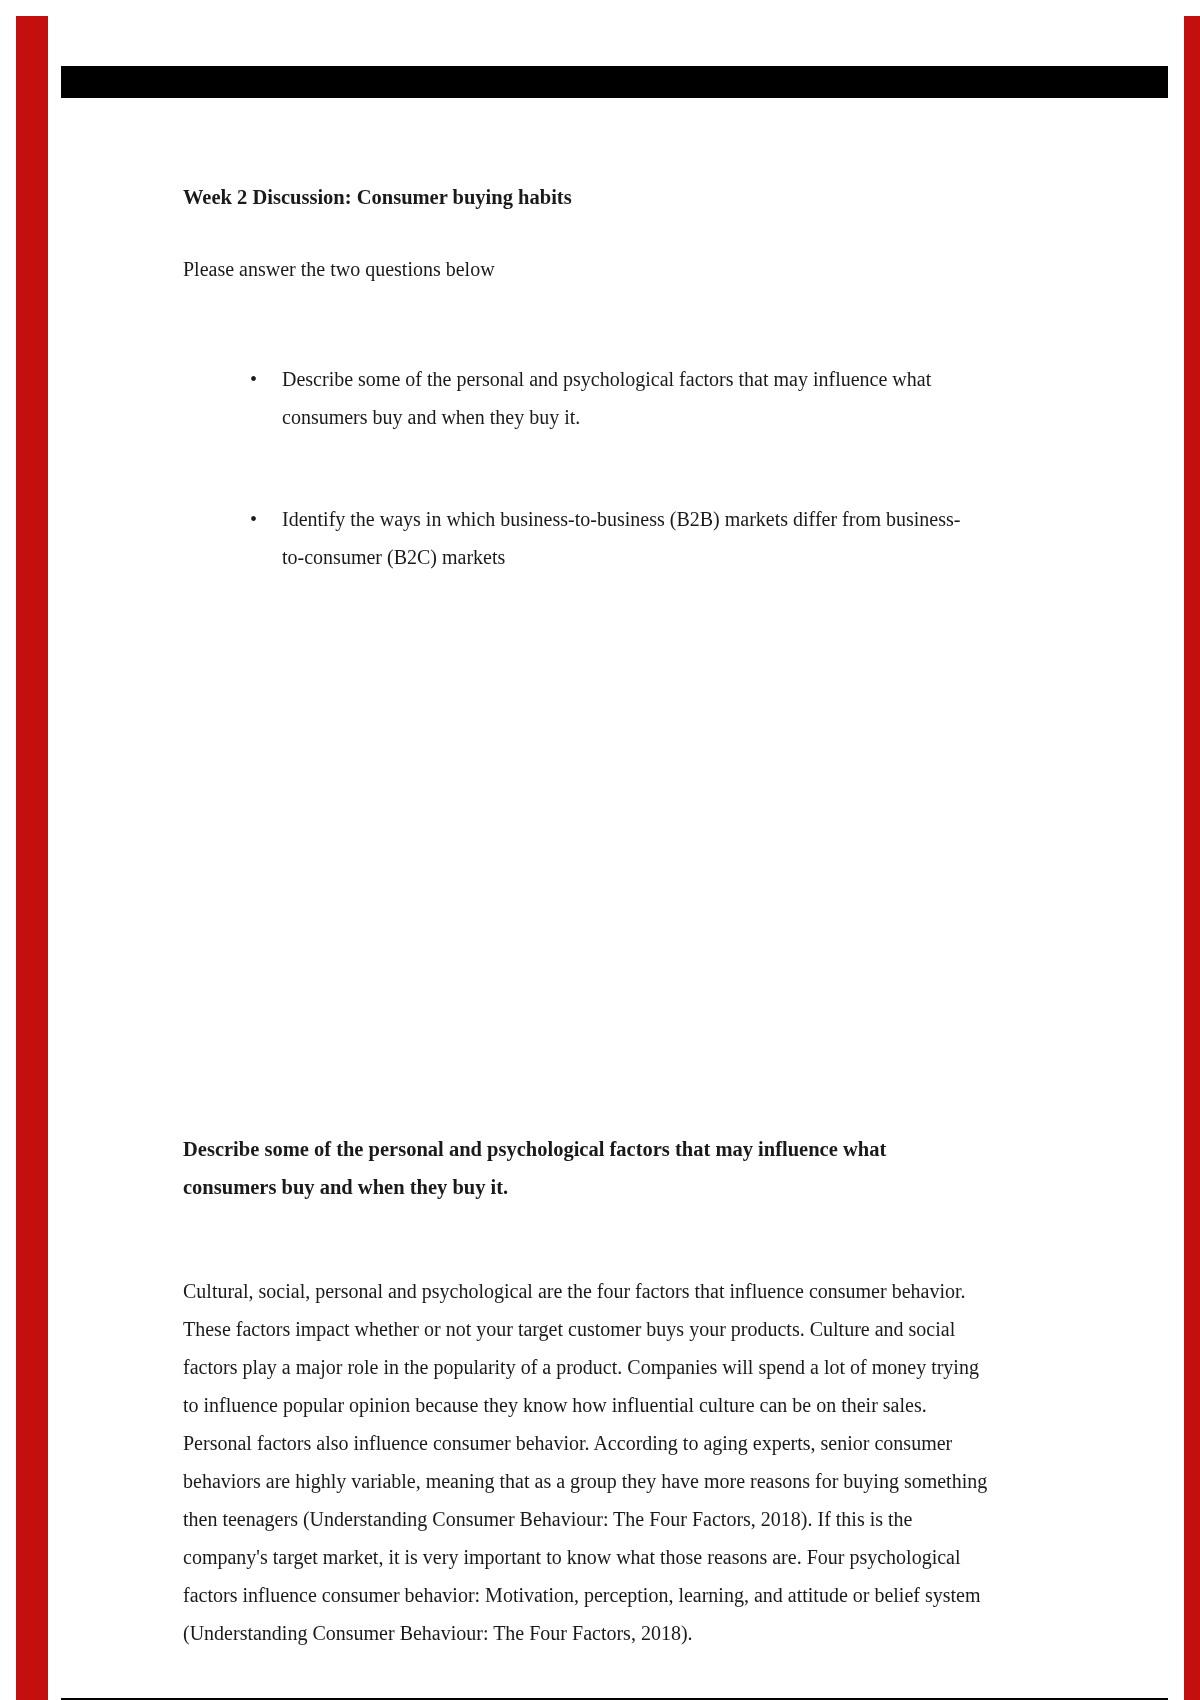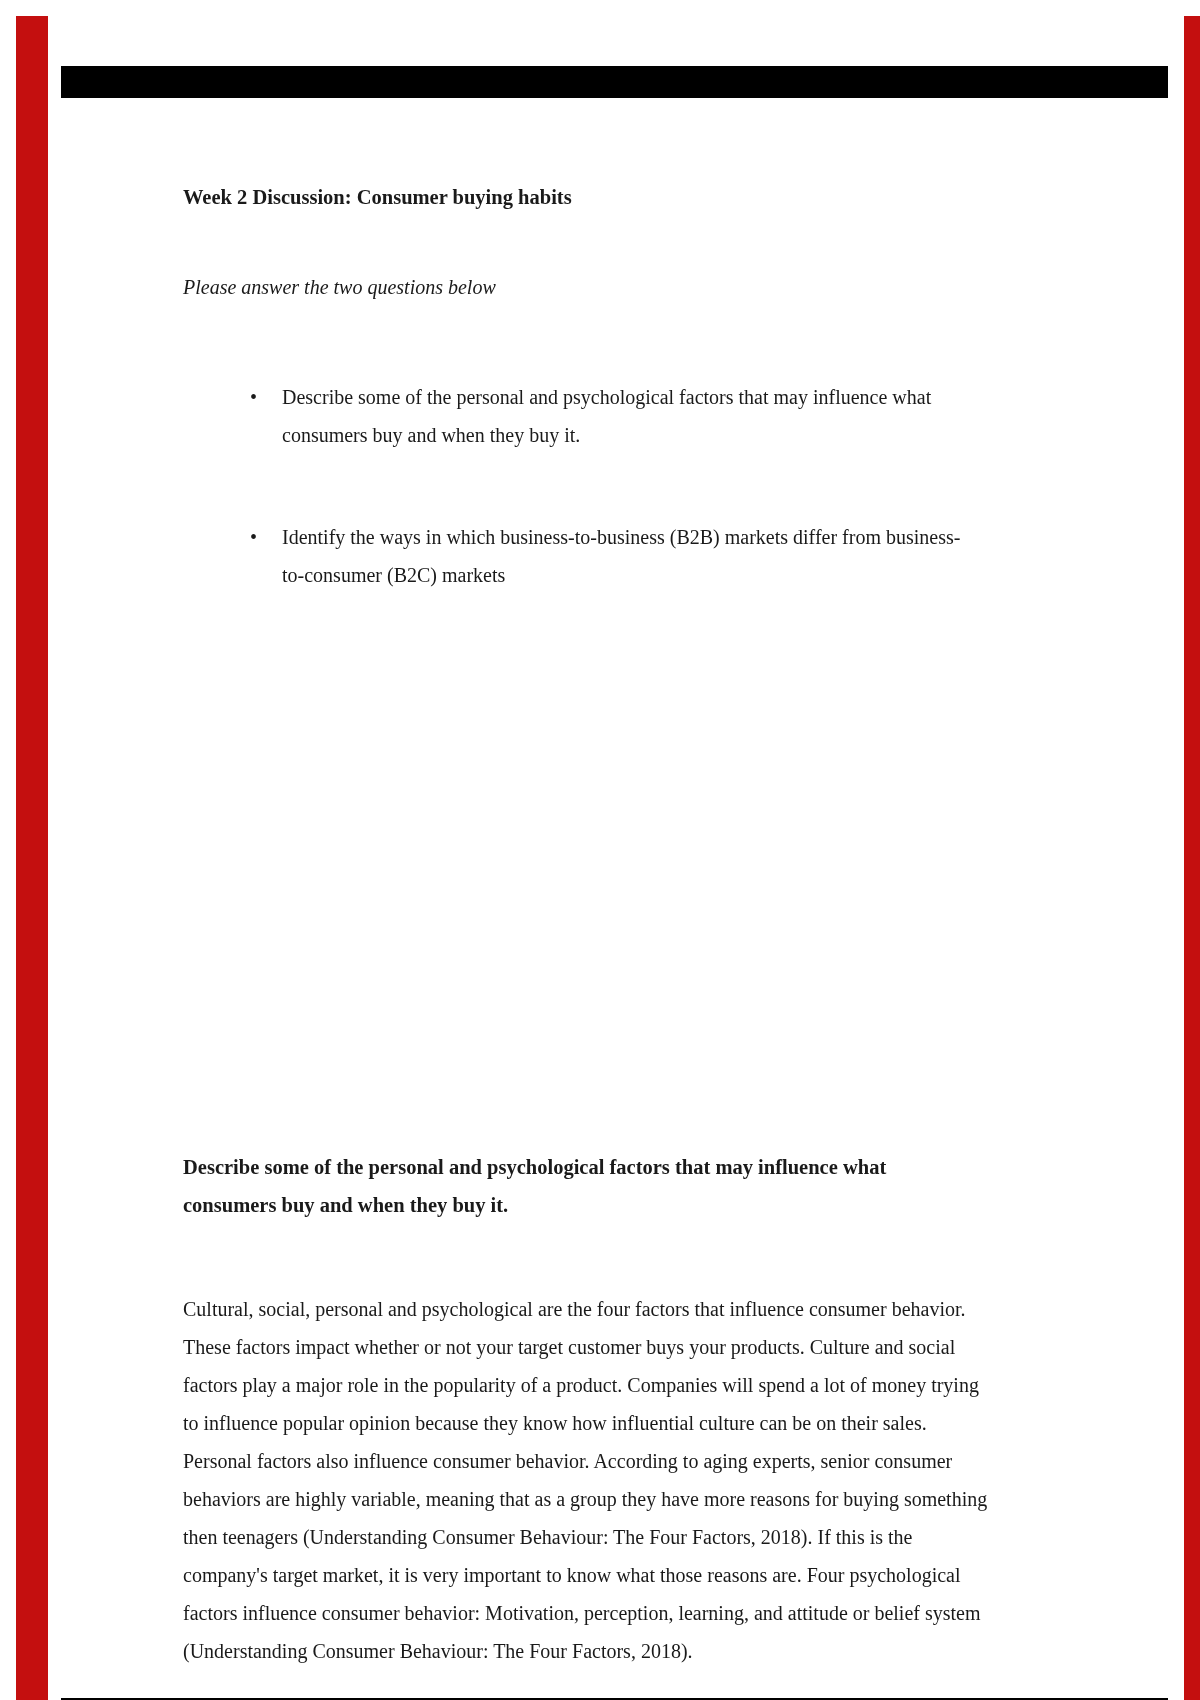--- a/index.html
+++ b/index.html
@@ -43,22 +43,21 @@
     font-size: 20px;
     line-height: 38px;
   }
   .doc-title {
     margin-top: 130px;
     font-size: 20.5px;
     font-weight: bold;
     line-height: 38px;
   }
   .intro {
-    margin-top: 20px;
-    font-style: italic;
+    margin-top: 2px;
   }
   .bullet-list {
     list-style: none;
     margin-top: 8px;
   }
   .bullet-item {
     display: flex;
     align-items: flex-start;
   }
   .bullet-marker {

